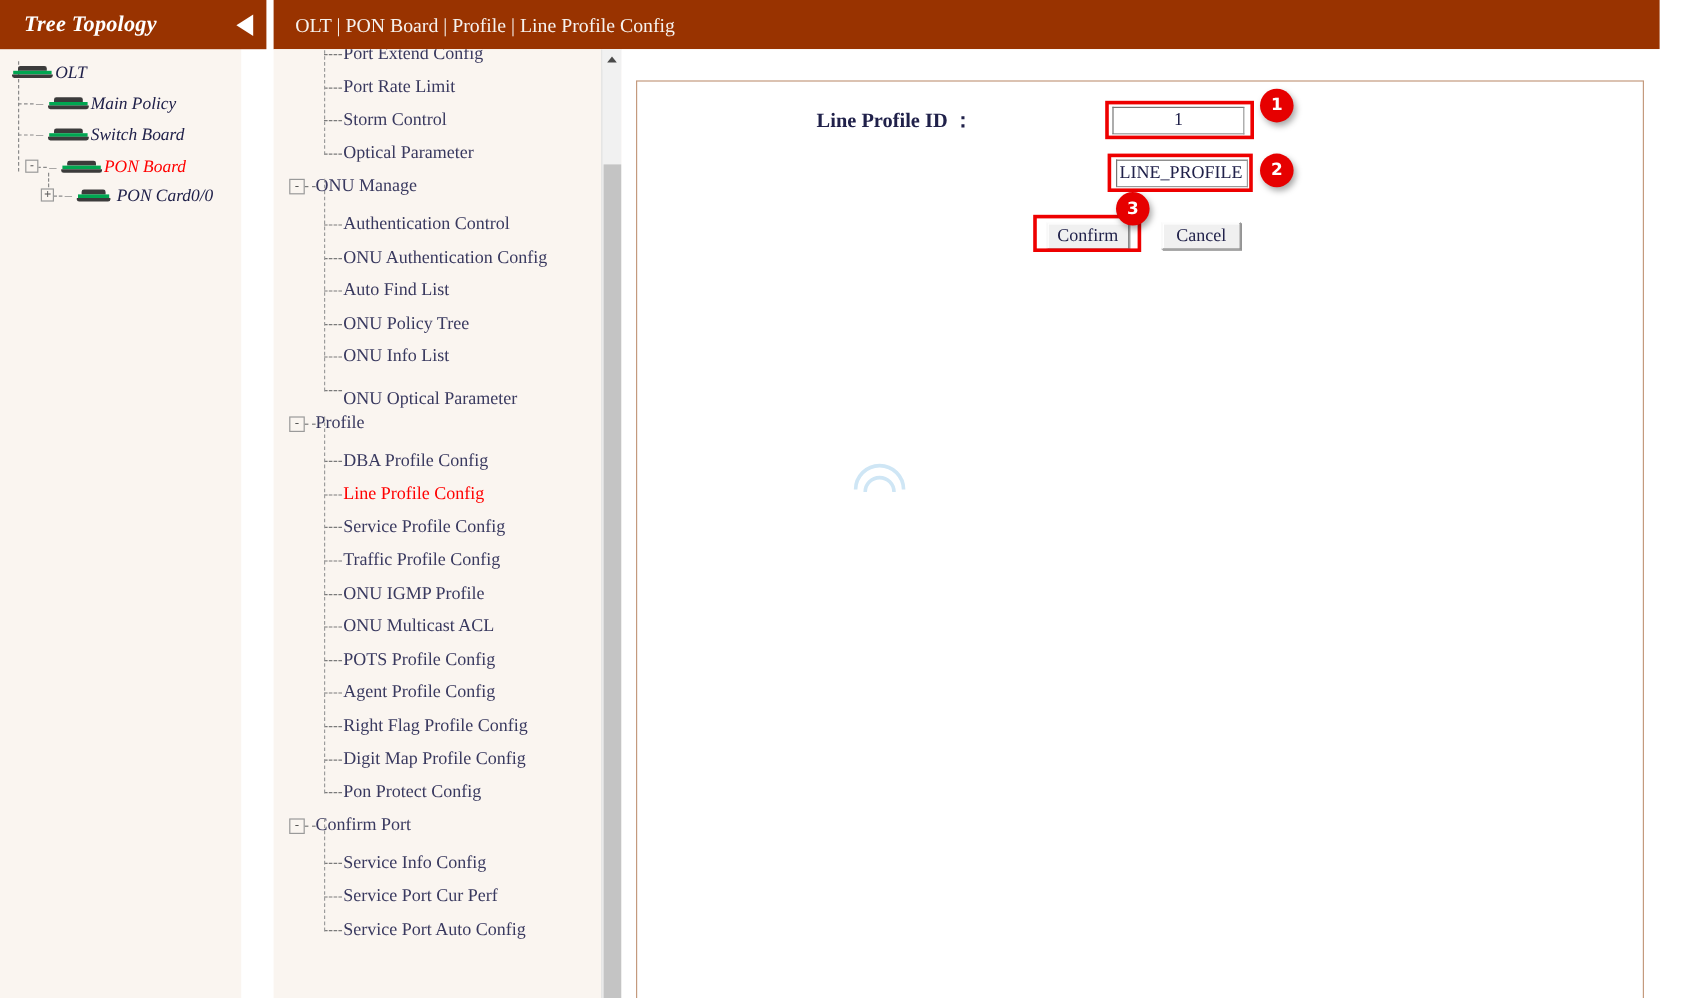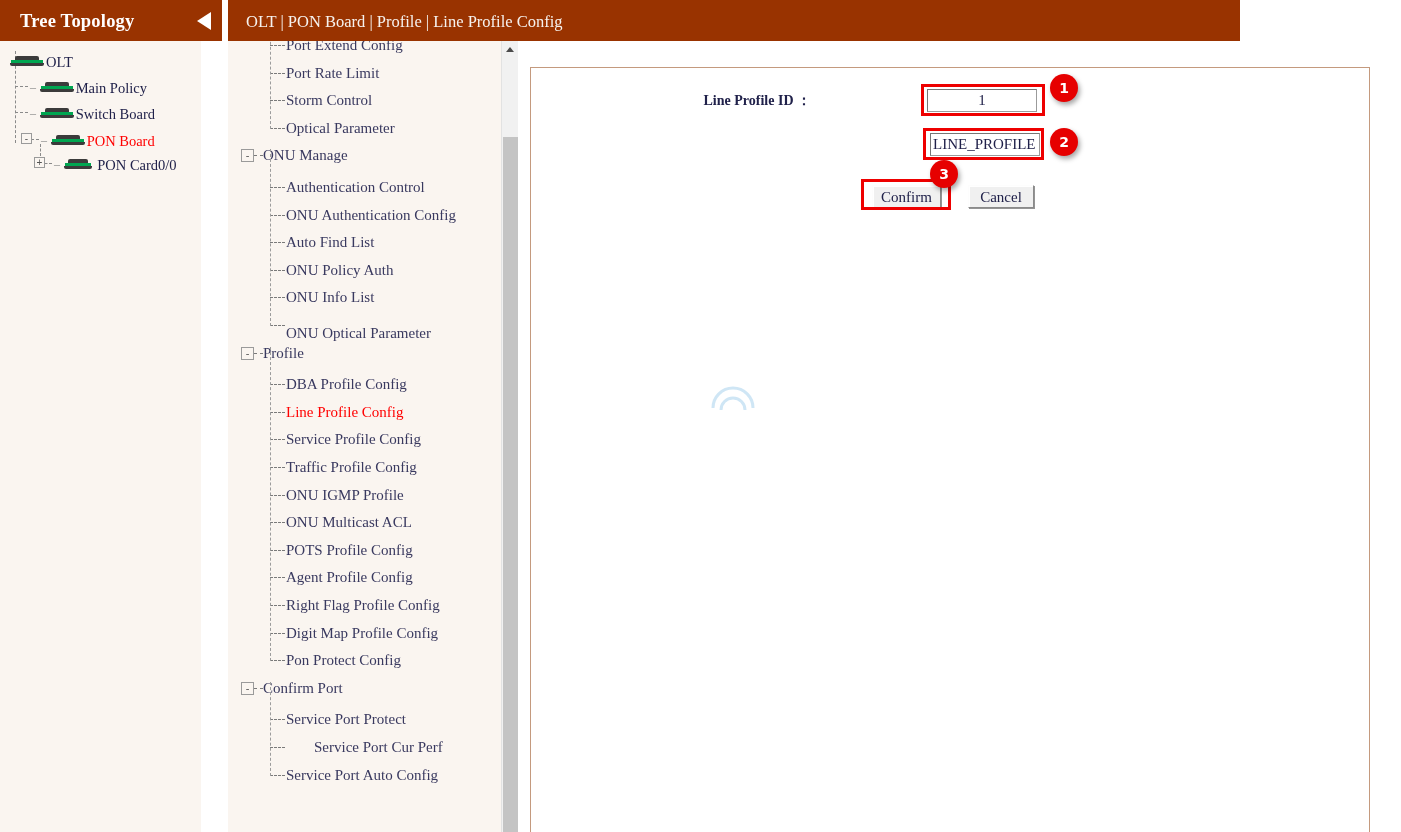--- a/index.html
+++ b/index.html
@@ -18,20 +18,21 @@
     height: 832px;
     background: #ffffff;
   }
 
   
   #left-sidebar {
     position: absolute;
     left: 0; top: 0;
     width: 201px; height: 832px;
     background: #faf5f0;
+    font-style: italic;
   }
   #tree-topology-header {
     position: relative;
     width: 222px; height: 41px;
     background: #993300;
     box-sizing: border-box;
   }
   #tree-topology-header .title {
     position: absolute;
     left: 20px; top: 11px;
@@ -201,21 +202,21 @@
     left: 1px; top: 96px;
     width: 15px; height: 700px;
     background: #c4c4c4;
     cursor: pointer;
   }
 
   
   #breadcrumb-bar {
     position: absolute;
     left: 228px; top: 0;
-    width: 1012px; height: 41px;
+    width: 1155px; height: 41px;
     background: #993300;
   }
   #breadcrumb-bar .crumb {
     position: absolute;
     left: 18px; top: 12px;
     color: #f6f2ee;
     font-size: 16.5px;
     white-space: nowrap;
   }
 
@@ -263,21 +264,21 @@
   }
   .form-row {
     position: absolute;
     height: 30px;
   }
   .form-label {
     position: absolute;
     right: 0; top: 0;
     height: 30px;
     line-height: 30px;
-    font-size: 14px;
+    font-size: 17px;
     font-weight: bold;
     color: #20214a;
     white-space: nowrap;
   }
   .txt-input {
     position: absolute;
     width: 110px; height: 23px;
     border: 1px solid #9b9b9b;
     border-top-color: #767676;
     border-left-color: #767676;
@@ -403,21 +404,21 @@
         <div class="menu-pm" style="left: 13px; top: 108.4px;">-</div>
         <div class="menu-grouplink" style="left: 26px; top: 114.4px;"></div>
         <div class="menu-row group" style="left: 35px; top: 102.4px;">ONU Manage</div>
         <div class="menu-dash" style="left: 42px; top: 146px;"></div>
         <div class="menu-row" style="left: 58px; top: 134px;">Authentication Control</div>
         <div class="menu-dash" style="left: 42px; top: 173.6px;"></div>
         <div class="menu-row" style="left: 58px; top: 161.6px;">ONU Authentication Config</div>
         <div class="menu-dash" style="left: 42px; top: 201.2px;"></div>
         <div class="menu-row" style="left: 58px; top: 189.2px;">Auto Find List</div>
         <div class="menu-dash" style="left: 42px; top: 228.8px;"></div>
-        <div class="menu-row" style="left: 58px; top: 216.8px;">ONU Policy Auth</div>
+        <div class="menu-row" style="left: 58px; top: 216.8px;">ONU Policy Tree</div>
         <div class="menu-dash" style="left: 42px; top: 256.4px;"></div>
         <div class="menu-row" style="left: 58px; top: 244.4px;">ONU Info List</div>
         <div class="menu-dash" style="left: 42px; top: 284px;"></div>
         <div class="menu-row" style="left: 58px; top: 280px;">ONU Optical Parameter</div>
         <div class="menu-vline" style="left: 42px; top: 108.4px; height: 176.6px;"></div>
         <div class="menu-pm" style="left: 13px; top: 305.6px;">-</div>
         <div class="menu-grouplink" style="left: 26px; top: 311.6px;"></div>
         <div class="menu-row group" style="left: 35px; top: 299.6px;">Profile</div>
         <div class="menu-dash" style="left: 42px; top: 343.2px;"></div>
         <div class="menu-row" style="left: 58px; top: 331.2px;">DBA Profile Config</div>
@@ -439,23 +440,23 @@
         <div class="menu-row" style="left: 58px; top: 552px;">Right Flag Profile Config</div>
         <div class="menu-dash" style="left: 42px; top: 591.6px;"></div>
         <div class="menu-row" style="left: 58px; top: 579.6px;">Digit Map Profile Config</div>
         <div class="menu-dash" style="left: 42px; top: 619.2px;"></div>
         <div class="menu-row" style="left: 58px; top: 607.2px;">Pon Protect Config</div>
         <div class="menu-vline" style="left: 42px; top: 305.6px; height: 314.6px;"></div>
         <div class="menu-pm" style="left: 13px; top: 640.8px;">-</div>
         <div class="menu-grouplink" style="left: 26px; top: 646.8px;"></div>
         <div class="menu-row group" style="left: 35px; top: 634.8px;">Confirm Port</div>
         <div class="menu-dash" style="left: 42px; top: 678.4px;"></div>
-        <div class="menu-row" style="left: 58px; top: 666.4px;">Service Port Protect</div>
+        <div class="menu-row" style="left: 58px; top: 666.4px;">Service Info Config</div>
         <div class="menu-dash" style="left: 42px; top: 706px;"></div>
-        <div class="menu-row" style="left: 58px; top: 694px; margin-left: 28px;">Service Port Cur Perf</div>
+        <div class="menu-row" style="left: 58px; top: 694px;">Service Port Cur Perf</div>
         <div class="menu-dash" style="left: 42px; top: 733.6px;"></div>
         <div class="menu-row" style="left: 58px; top: 721.6px;">Service Port Auto Config</div>
         <div class="menu-vline" style="left: 42px; top: 640.8px; height: 93.8px;"></div>
       </div>
 
     <div id="menu-scrollbar">
       <div id="menu-scroll-up">
         <span class="arr"></span>
       </div>
       <div id="menu-scroll-thumb"></div>

